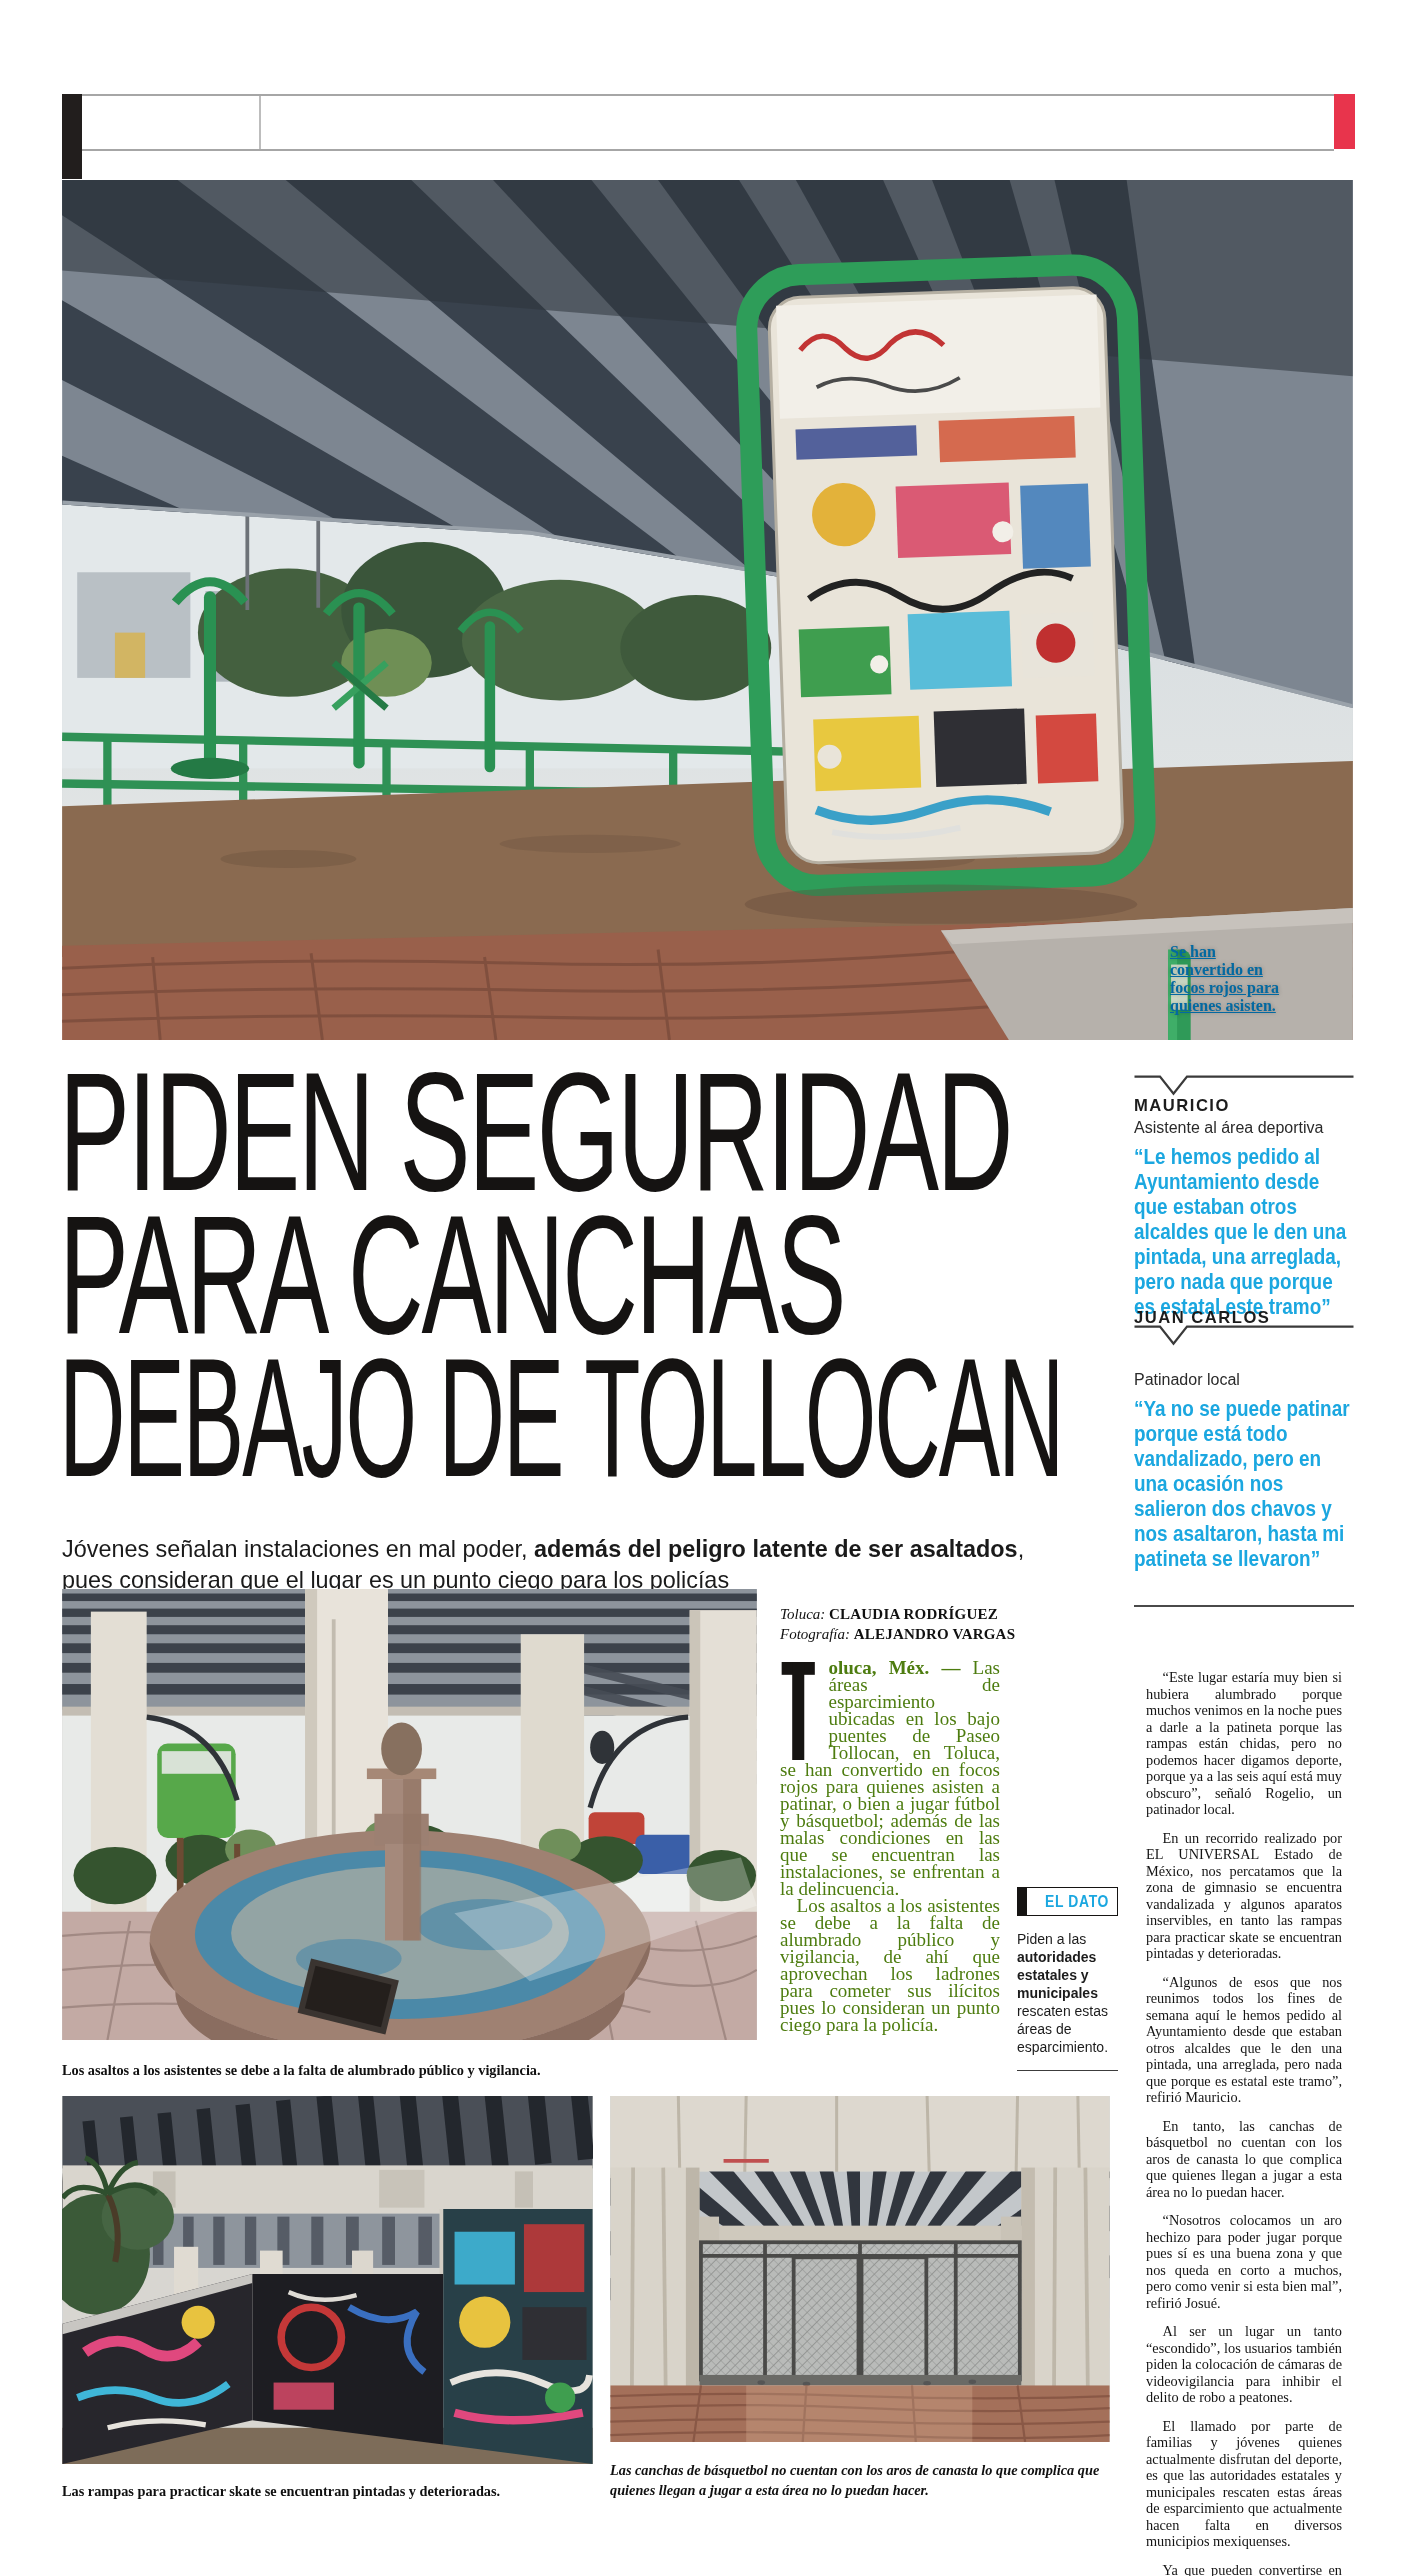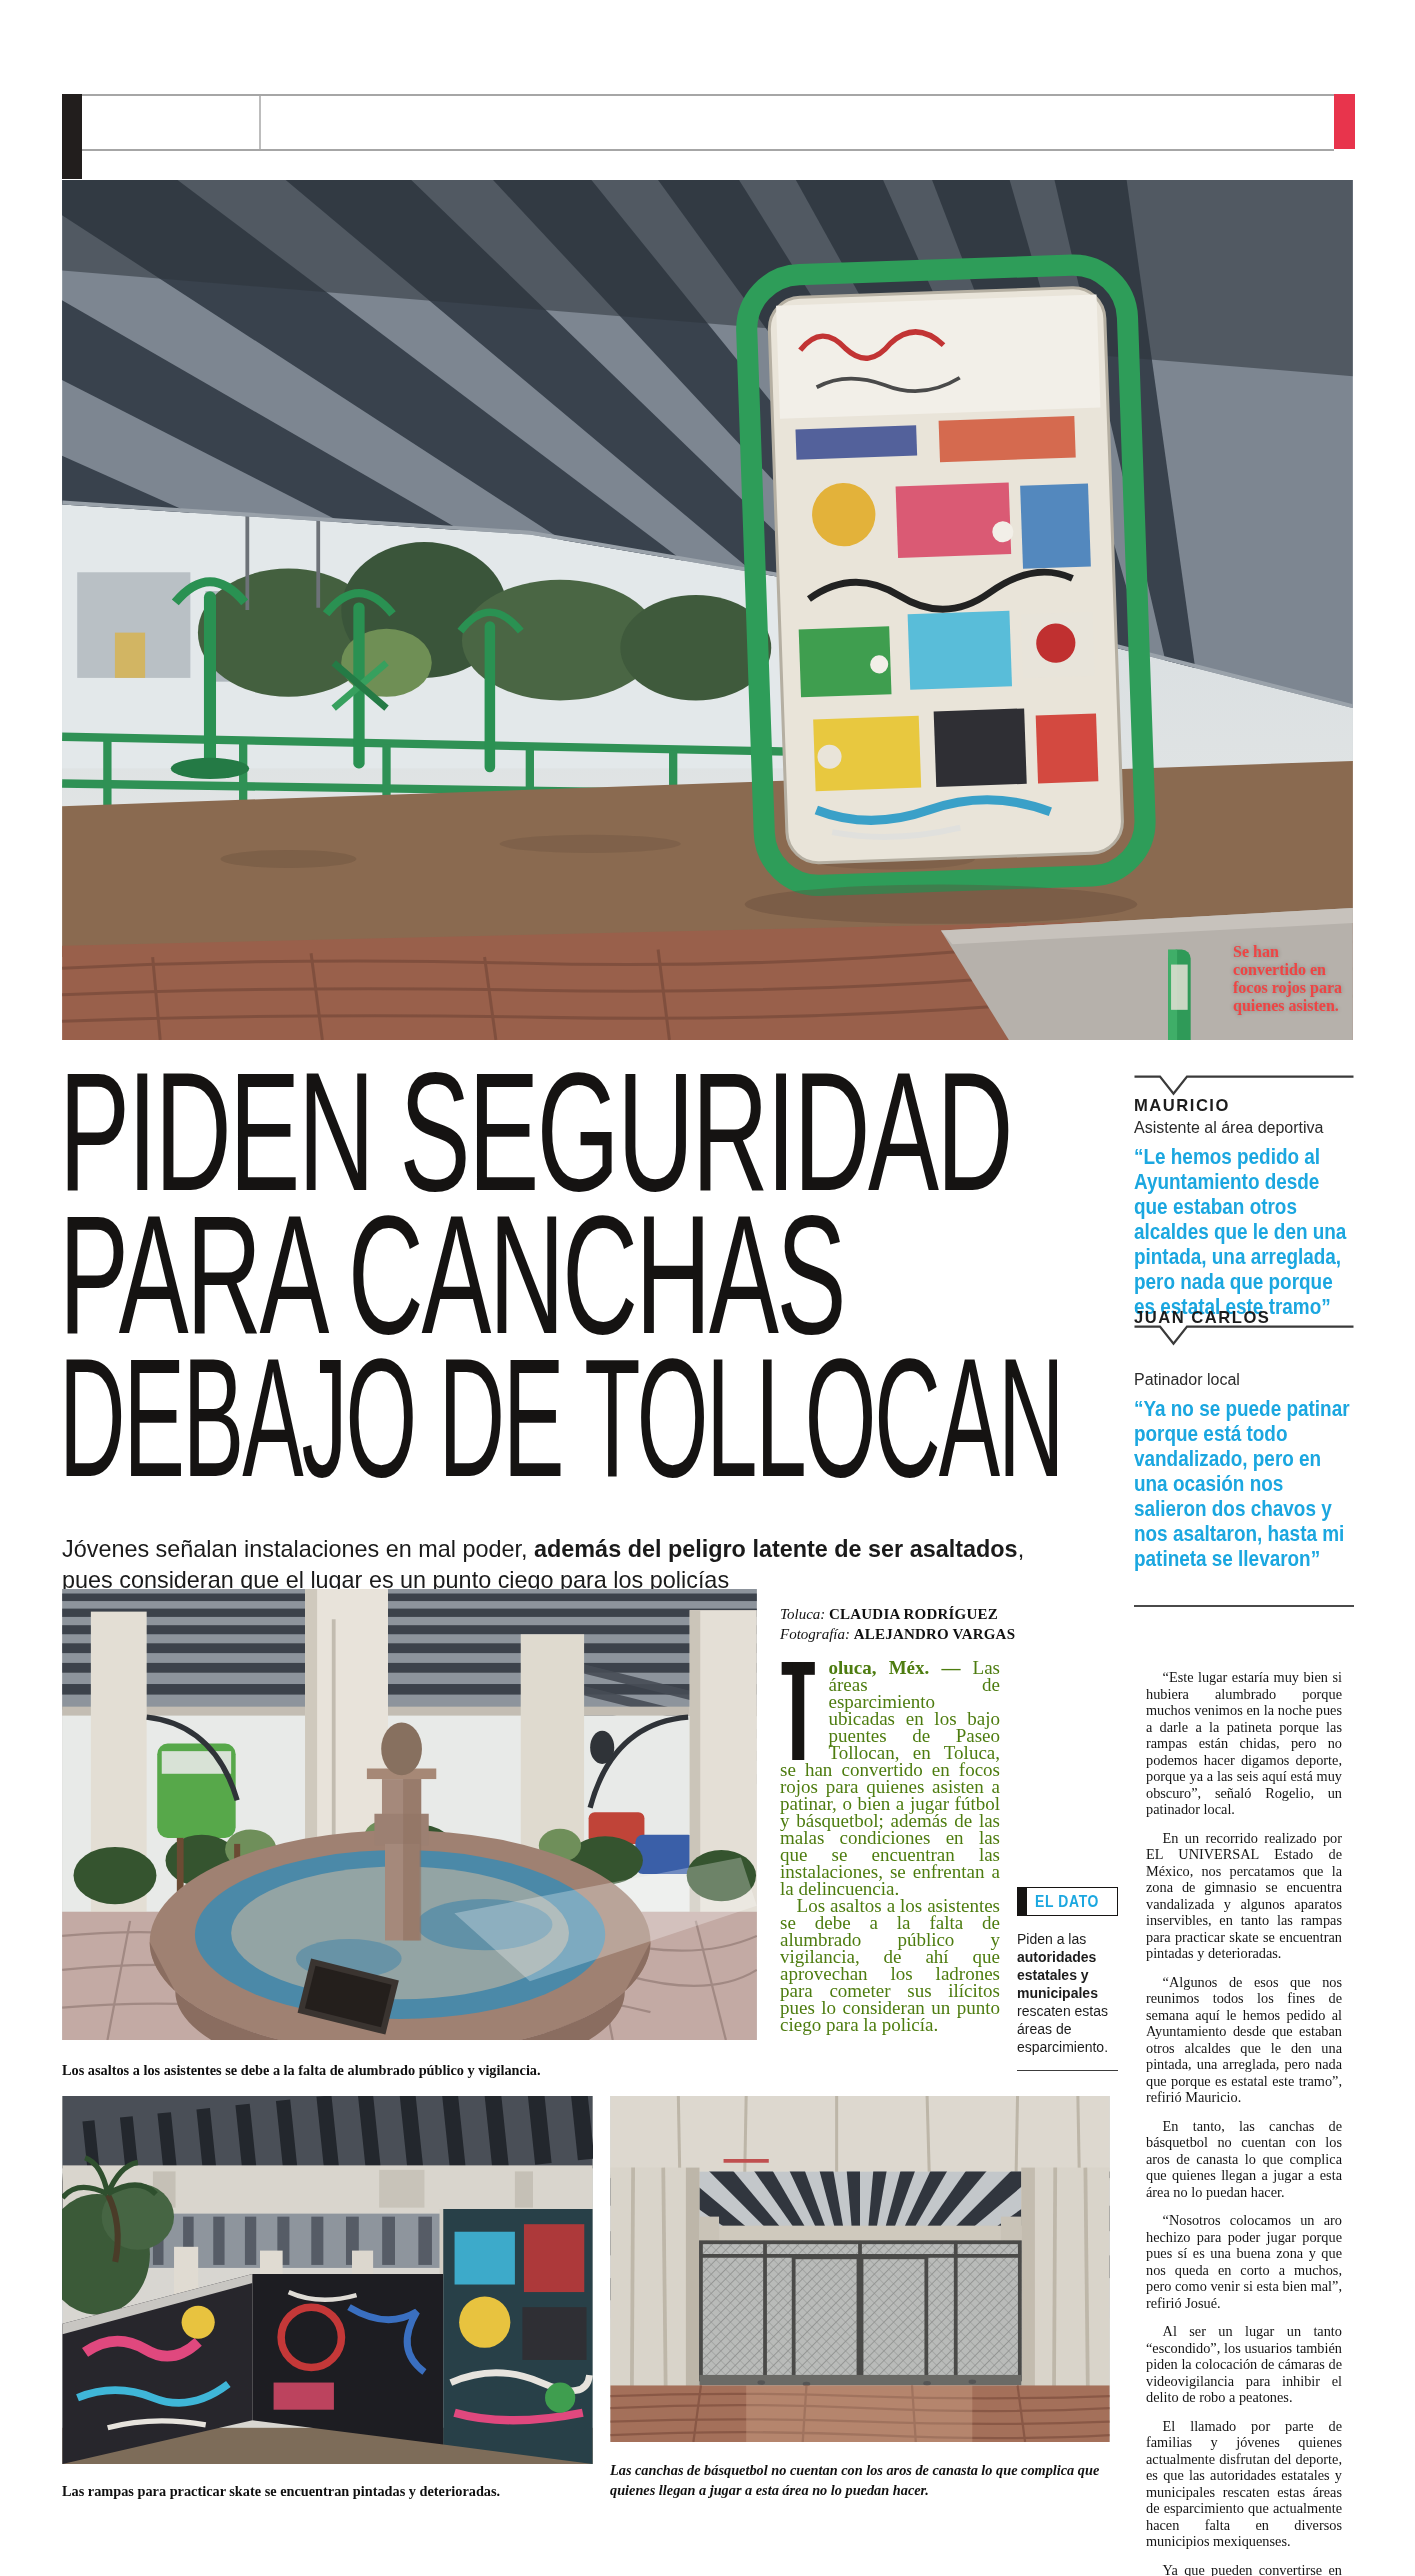--- a/index.html
+++ b/index.html
@@ -14,23 +14,23 @@
   .mast-red{position:absolute;left:1334px;top:94px;width:21px;height:55px;background:#e8344c;}
 
   
   .photo{position:absolute;overflow:hidden;background:#cfd4d8;}
   .photo svg{display:block;}
   .photo-main{left:62px;top:180px;width:1291px;height:860px;}
   .photo-fountain{left:62px;top:1589px;width:695px;height:451px;}
   .photo-skate{left:62px;top:2096px;width:531px;height:368px;}
   .photo-basket{left:610px;top:2096px;width:500px;height:346px;}
 
-  .photo-overlay{position:absolute;left:1233px;top:943px;width:181px;
-      font-family:"Liberation Serif",serif;font-weight:bold;color:#ef4444;
-      font-size:16px;line-height:18px;text-shadow:0 0 4.5px rgba(0,0,0,.25);}
+  .photo-overlay{position:absolute;left:1170px;top:943px;width:181px;
+      font-family:"Liberation Serif",serif;font-weight:bold;color:#0369a1;
+      font-size:16px;line-height:18px;text-shadow:0 0 4.5px rgba(0,0,0,.25);text-decoration:underline;}
   .photo-overlay span{display:block;}
 
   
   .headline{position:absolute;left:59px;top:1060px;width:1132px;}
   .hl-line{display:block;font-family:"Liberation Sans",sans-serif;font-weight:400;
            font-size:169px;line-height:143px;letter-spacing:-3.8px;color:#151312;
            transform-origin:left top;white-space:nowrap;}
   .hl-1{transform:scaleX(.63);}
   .hl-2{transform:scaleX(.62);}
   .hl-3{transform:scaleX(.545);}
@@ -51,21 +51,21 @@
   .article p + p{text-indent:16.6px;}
   .dropcap{float:left;width:41px;height:98px;margin:3px 7.5px 0 0;position:relative;}
   .dropcap svg{display:block;}
   .lead{font-weight:bold;}
 
   
   .dato{position:absolute;left:1017px;top:1887px;width:101px;font-family:"Liberation Sans",sans-serif;}
   .dato-tab{display:flex;align-items:stretch;height:29px;}
   .dato-bar{width:9.8px;background:#161413;}
   .dato-labelbox{flex:1;border-top:1.5px solid #161413;border-bottom:1.5px solid #161413;border-right:1.5px solid #161413;
-      display:flex;align-items:center;justify-content:flex-start;}
+      display:flex;align-items:center;justify-content:flex-end;}
   .dato-label{font-weight:700;color:#1ba7e0;font-size:17.4px;letter-spacing:0.8px;
       transform:scaleX(.8);transform-origin:center;white-space:nowrap;}
   .dato-text{margin-top:13.6px;font-size:14px;line-height:18px;color:#1c1c1c;}
   .dato-text b{font-weight:700;}
   .dato-rule{margin-top:10.6px;height:1.5px;background:#3c3c3c;width:101px;}
 
   
   .caption{position:absolute;font-family:"Liberation Serif",serif;font-weight:bold;
            font-size:14.3px;line-height:19.6px;color:#101010;}
   .cap-fountain{left:62px;top:2047px;width:694px;}

